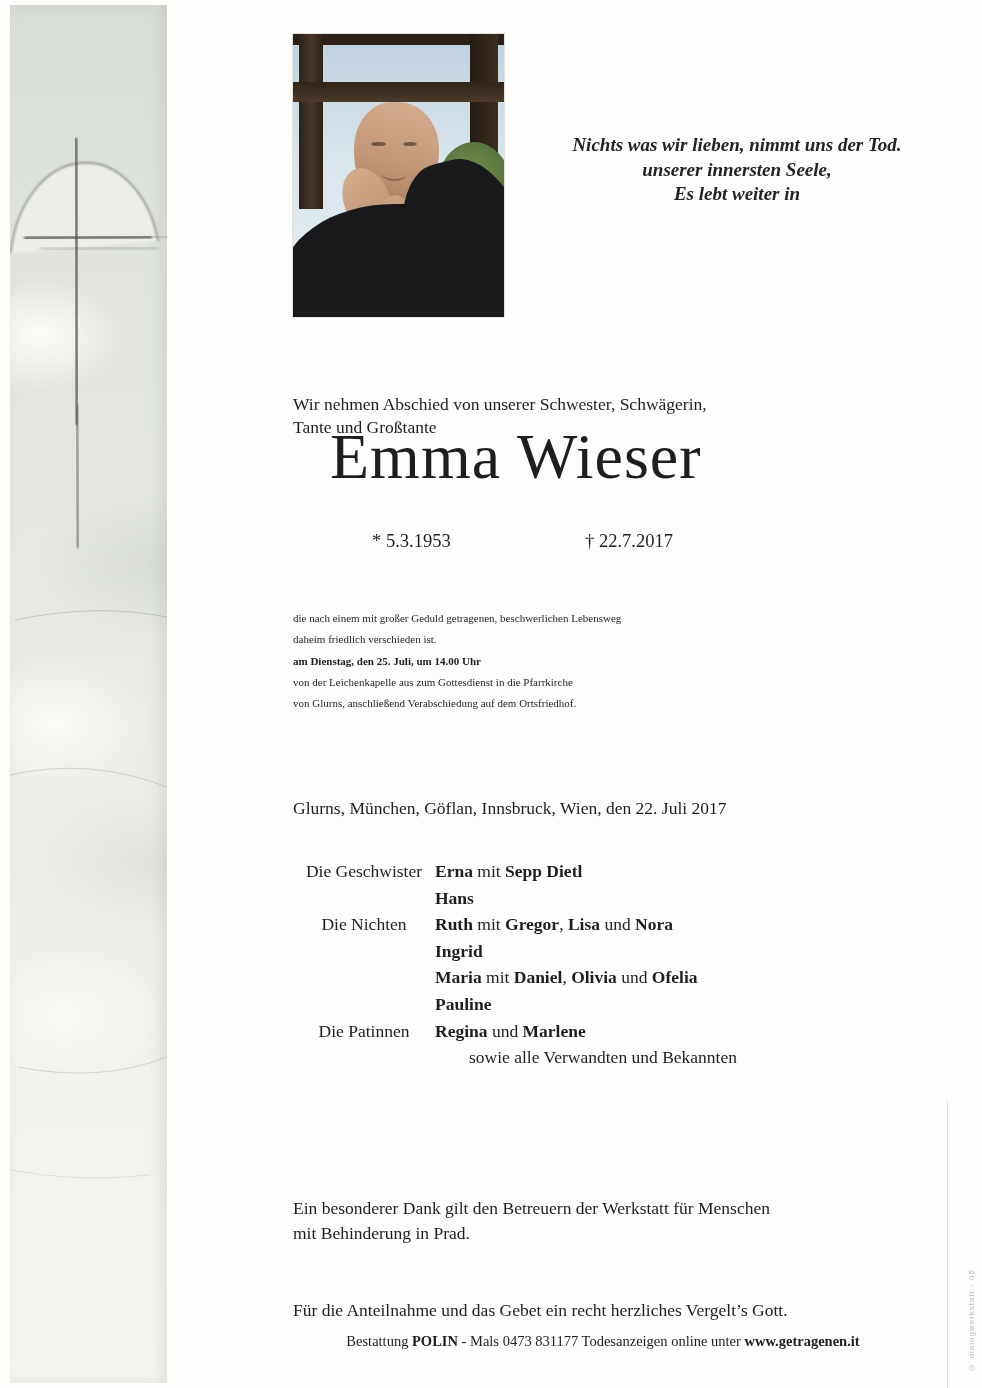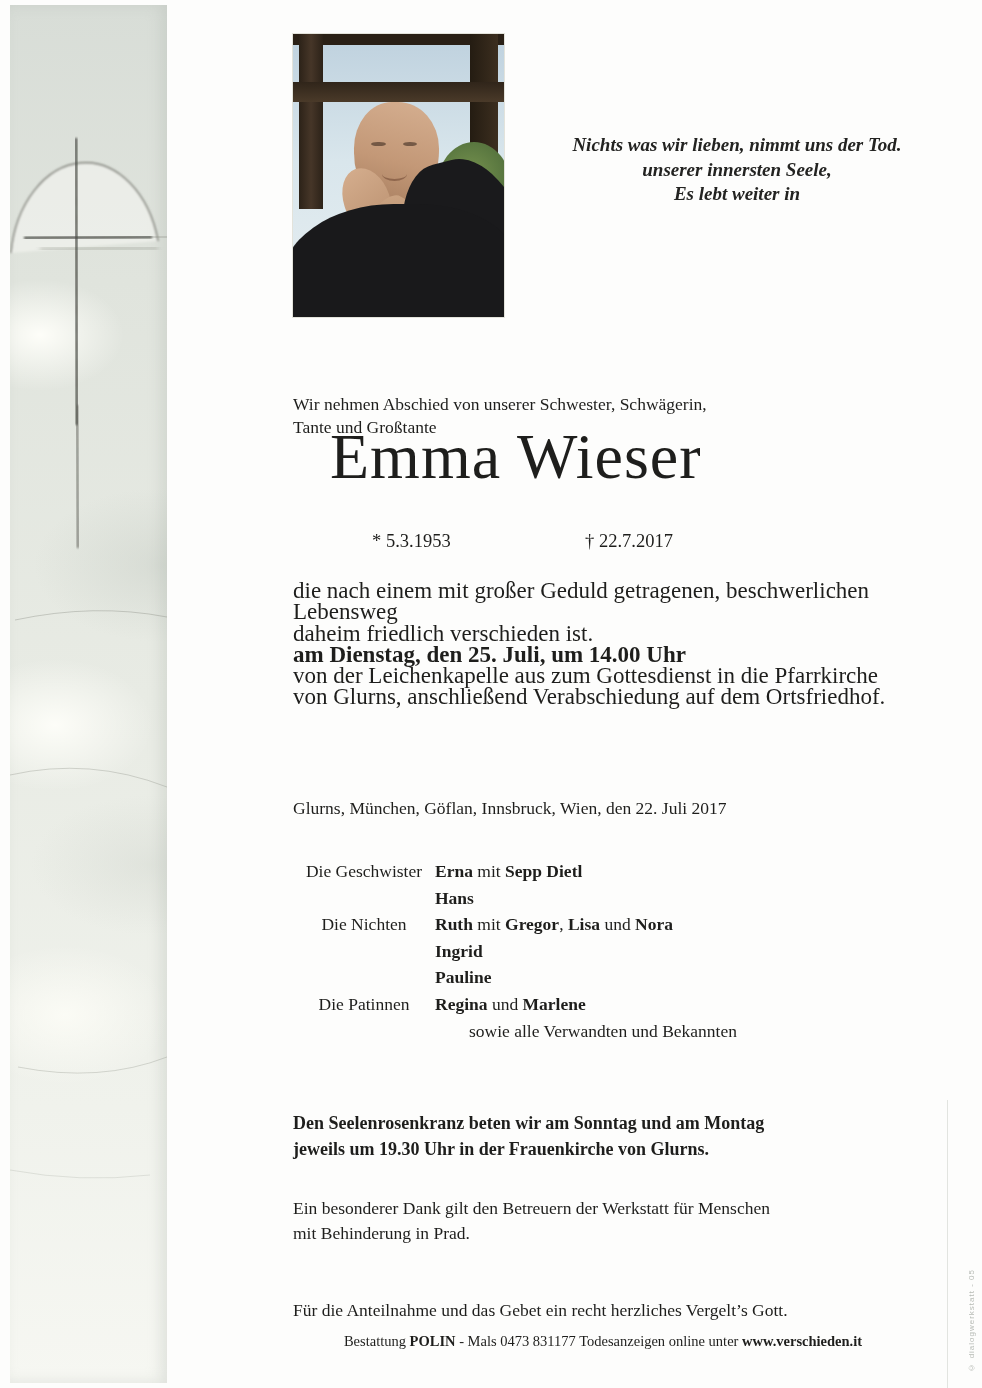--- a/index.html
+++ b/index.html
@@ -62,22 +62,22 @@
     text-align:center; font-weight:bold; font-style:italic;
     font-size:19px; line-height:24.7px; color:#232321;
   }
   .intro { position:absolute; left:293px; top:349px; width:560px;
            font-size:17.5px; line-height:22.5px;margin-top:44px; }
   .name  { position:absolute; left:330px; top:421px; width:560px;
            font-size:64px; line-height:72px; letter-spacing:1px; }
   .dates { position:absolute; left:293px; top:531px; width:560px; font-size:18.5px; }
   .dates .birth { position:absolute; left:79px; }
   .dates .death { position:absolute; left:292px; }
-  .body-par { position:absolute; left:293px; top:580px; width:600px;
-              font-size:23px; line-height:21.3px; }
+  .body-par { position:absolute; left:293px; top:608px; width:600px;
+              font-size:11px; line-height:21.3px; }
   .cities { position:absolute; left:293px; top:798px; width:600px; font-size:17.5px; }
   .family { position:absolute; left:293px; top:858px; width:620px;
             font-size:17.5px; line-height:26.6px;text-align:center; }
   .fam-row { display:flex; }
   .fam-label { width:142px; flex:none; }
   .rosary { position:absolute; left:293px; top:1111px; width:640px;
             font-size:18px; line-height:25.5px; font-weight:bold; }
   .thanks { position:absolute; left:293px; top:1196px; width:640px;
             font-size:17.5px; line-height:25px; }
   .condolence { position:absolute; left:293px; top:1276px; width:660px; font-size:17.5px;margin-top:24px; }
@@ -185,40 +185,40 @@
     <div class="fam-row">
       <span class="fam-label">Die Nichten</span>
       <span class="fam-value"><span class="b">Ruth</span><span> mit </span><span class="b">Gregor</span><span>, </span><span class="b">Lisa</span><span> und </span><span class="b">Nora</span></span>
     </div>
     <div class="fam-row">
       <span class="fam-label"></span>
       <span class="fam-value"><span class="b">Ingrid</span></span>
     </div>
     <div class="fam-row">
       <span class="fam-label"></span>
+      <span class="fam-value"><span class="b">Maria</span><span> mit </span><span class="b">Daniel</span><span>, </span><span class="b">Olivia</span><span> und </span><span class="b">Ofelia</span></span>
+    </div>
+    <div class="fam-row">
+      <span class="fam-label"></span>
       <span class="fam-value"><span class="b">Pauline</span></span>
     </div>
     <div class="fam-row">
       <span class="fam-label">Die Patinnen</span>
       <span class="fam-value"><span class="b">Regina</span><span> und </span><span class="b">Marlene</span></span>
     </div>
     <div>sowie alle Verwandten und Bekannten</div>
   </div>
 
-  <div class="rosary">
-    <div>Den Seelenrosenkranz beten wir am Sonntag und am Montag</div>
-    <div>jeweils um 19.30 Uhr in der Frauenkirche von Glurns.</div>
-  </div>
 
   <div class="thanks">
     <div>Ein besonderer Dank gilt den Betreuern der Werkstatt für Menschen</div>
     <div>mit Behinderung in Prad.</div>
   </div>
 
   <div class="condolence">Für die Anteilnahme und das Gebet ein recht herzliches Vergelt’s Gott.</div>
 
-  <div class="footer"><span>Bestattung </span><span class="b">POLIN</span><span> - Mals 0473 831177 Todesanzeigen online unter </span><span class="b">www.verschieden.it</span></div>
+  <div class="footer"><span>Bestattung </span><span class="b">POLIN</span><span> - Mals 0473 831177 Todesanzeigen online unter </span><span class="b">www.getragenen.it</span></div>
 
   <div class="side-note">© dialogwerkstatt - 05</div>
 
   <div class="edge-line"></div>
 
 </div>
 
 </body></html>

